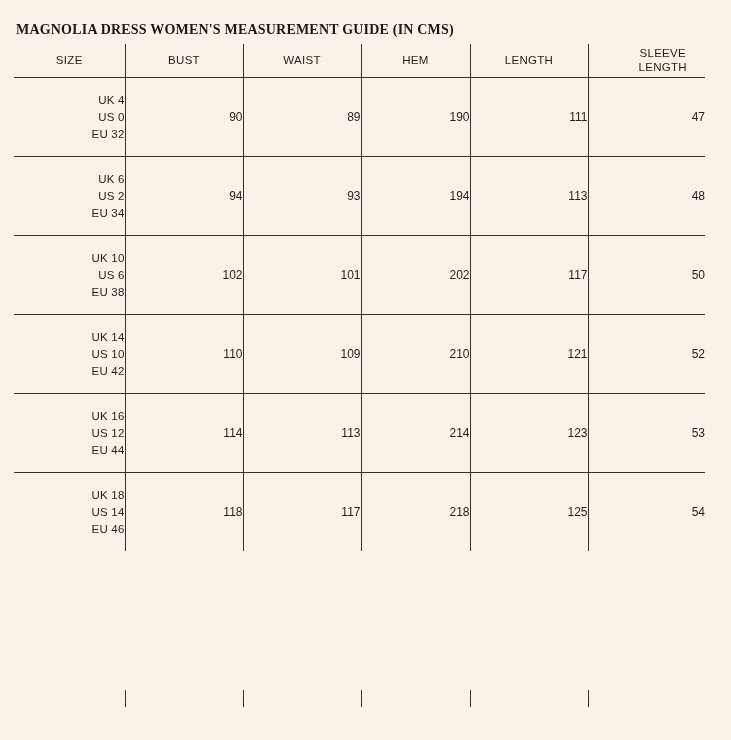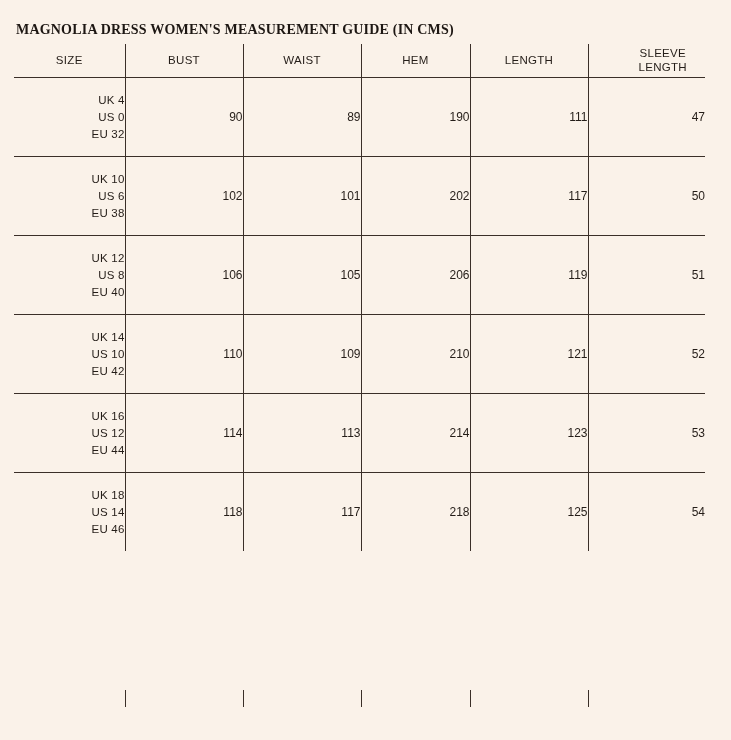--- a/index.html
+++ b/index.html
@@ -150,44 +150,44 @@
           </td>
           <td>90</td>
           <td>89</td>
           <td>190</td>
           <td>111</td>
           <td>47</td>
         </tr>
         <tr>
           <td>
             <div class="size-cell">
+              <div>UK 6</div>
+              <div>US 2</div>
+              <div>EU 34</div>
+            </div>
+          </td>
+          <td>94</td>
+          <td>93</td>
+          <td>194</td>
+          <td>113</td>
+          <td>48</td>
+        </tr>
+        <tr>
+          <td>
+            <div class="size-cell">
               <div>UK 10</div>
               <div>US 6</div>
               <div>EU 38</div>
             </div>
           </td>
           <td>102</td>
           <td>101</td>
           <td>202</td>
           <td>117</td>
           <td>50</td>
-        </tr>
-        <tr>
-          <td>
-            <div class="size-cell">
-              <div>UK 12</div>
-              <div>US 8</div>
-              <div>EU 40</div>
-            </div>
-          </td>
-          <td>106</td>
-          <td>105</td>
-          <td>206</td>
-          <td>119</td>
-          <td>51</td>
         </tr>
         <tr>
           <td>
             <div class="size-cell">
               <div>UK 14</div>
               <div>US 10</div>
               <div>EU 42</div>
             </div>
           </td>
           <td>110</td>

